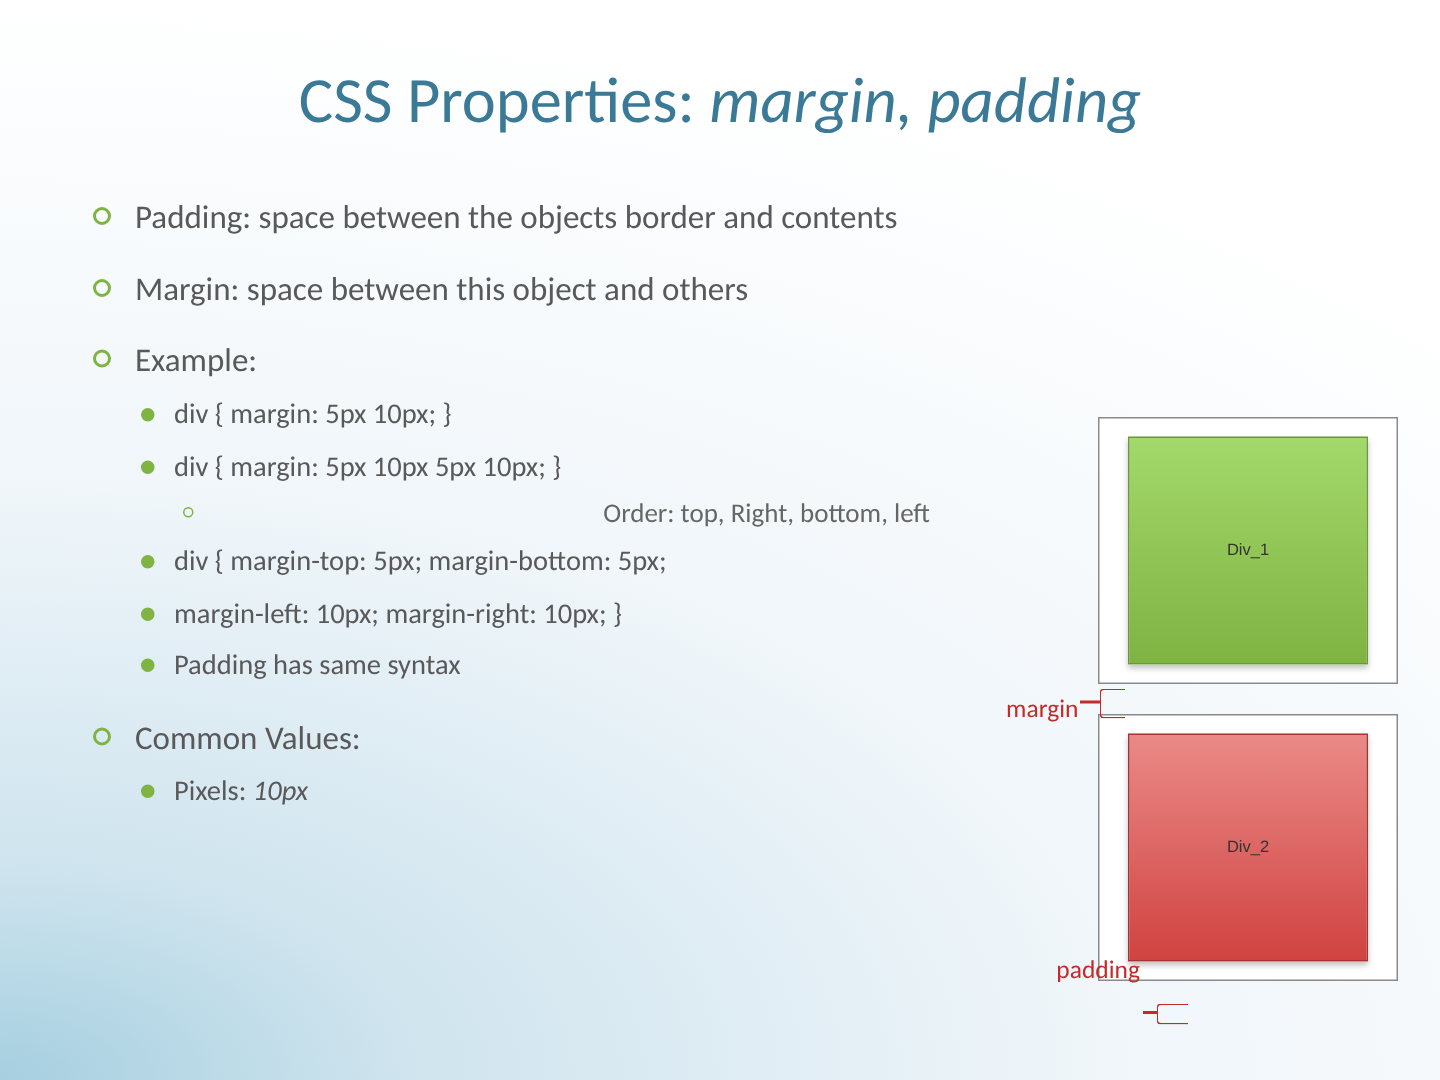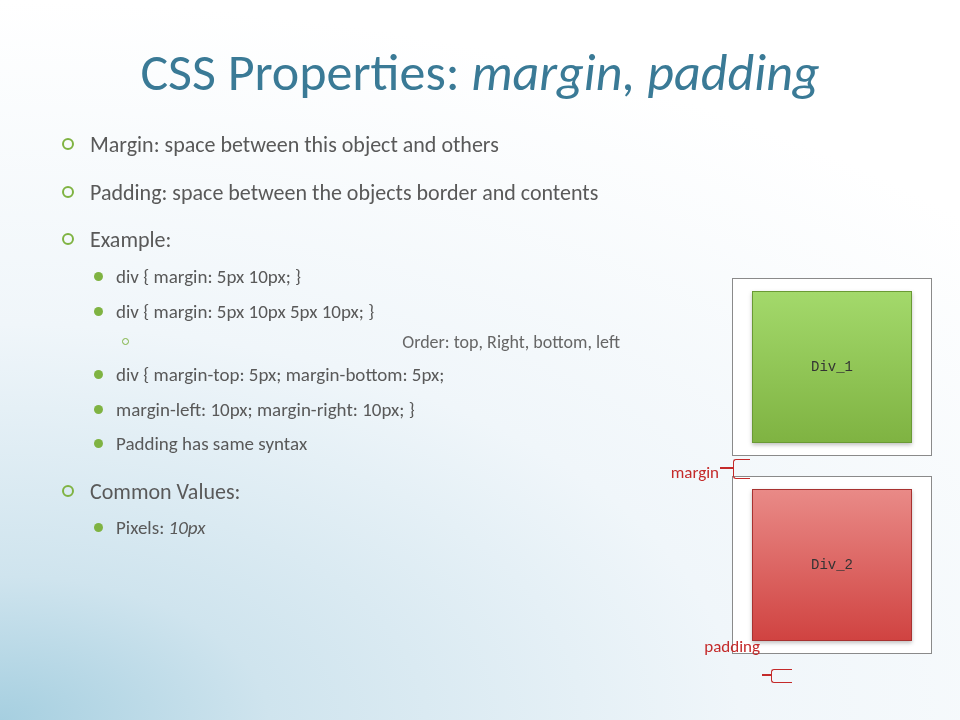--- a/index.html
+++ b/index.html
@@ -16,21 +16,21 @@
     height: 720px;
     background: radial-gradient(ellipse 140% 100% at 0% 100%, #a6cfe0 0%, #cfe4ee 20%, #f0f6fa 55%, #ffffff 100%);
     box-sizing: border-box;
   }
   .title {
     position: absolute;
     top: 40px;
     left: 0;
     right: 0;
     text-align: center;
-    font-size: 52px;
+    font-size: 43px;
     color: #3a7a96;
     font-weight: 400;
   }
   .title .italic { font-style: italic; }
 
   .content {
     position: absolute;
     top: 130px;
     left: 60px;
     width: 560px;
@@ -76,22 +76,22 @@
     display: flex;
     align-items: center;
     justify-content: center;
   }
   .inner-box {
     width: 158px;
     height: 150px;
     display: flex;
     align-items: center;
     justify-content: center;
-    font-size: 14px;
-    font-family: Liberation Mono, monospace;
+    font-size: 11px;
+    font-family: Liberation Sans, sans-serif;
     color: #333;
     box-shadow: 0 2px 4px rgba(0,0,0,0.25);
   }
   .green-box {
     background: linear-gradient(to bottom, #a3d96b 0%, #7fb342 100%);
     border: 1px solid #6a9a34;
   }
   .red-box {
     background: linear-gradient(to bottom, #e98a87 0%, #d04341 100%);
     border: 1px solid #a83230;
@@ -133,22 +133,22 @@
 <body>
 
 <div class="slide">
 
   <div class="title">
     <span>CSS Properties: </span><span class="italic">margin, padding</span>
   </div>
 
   <div class="content">
     <ul class="lvl1">
+      <li>Padding: space between the objects border and contents</li>
       <li>Margin: space between this object and others</li>
-      <li>Padding: space between the objects border and contents</li>
       <li>
         <span>Example:</span>
         <ul class="lvl2">
           <li>div { margin: 5px 10px; }</li>
           <li>
             <span>div { margin: 5px 10px 5px 10px; }</span>
             <ul class="lvl3">
               <li>Order: top, Right, bottom, left</li>
             </ul>
           </li>

